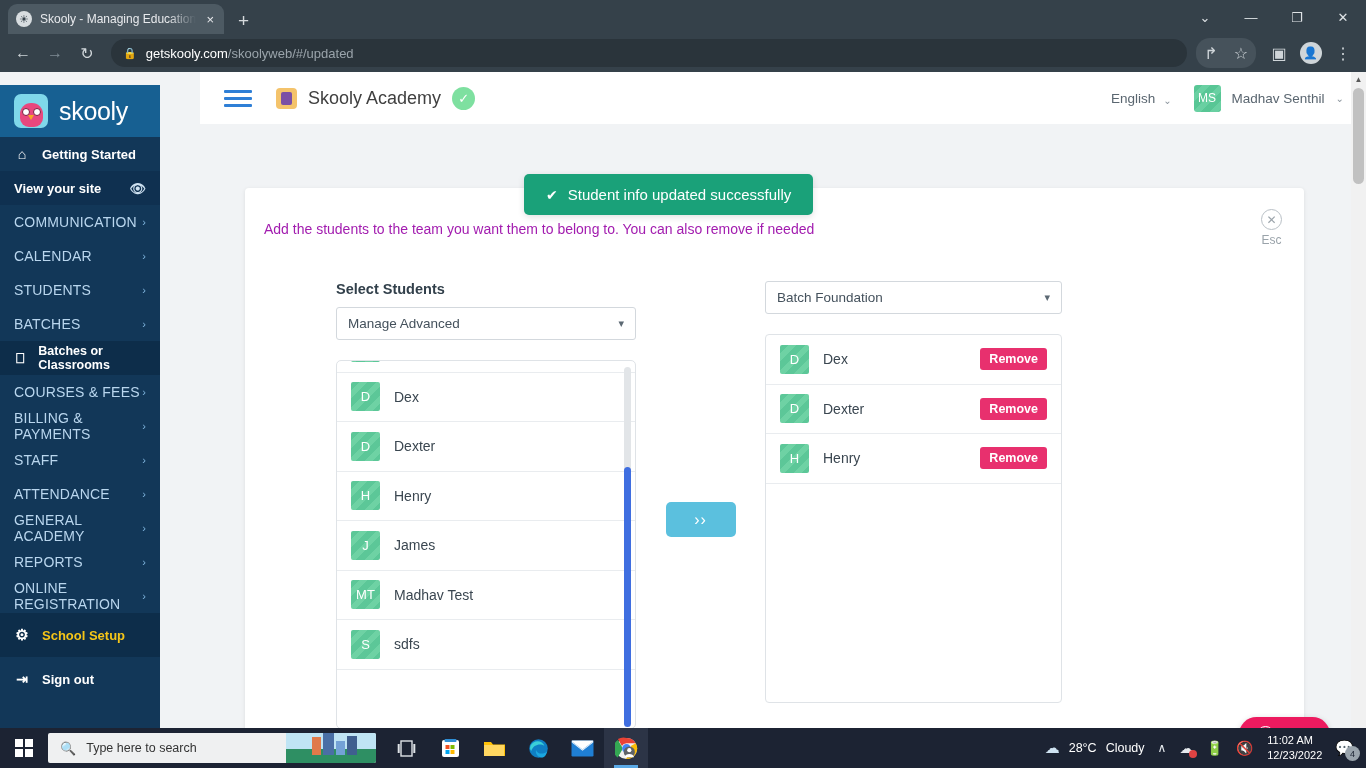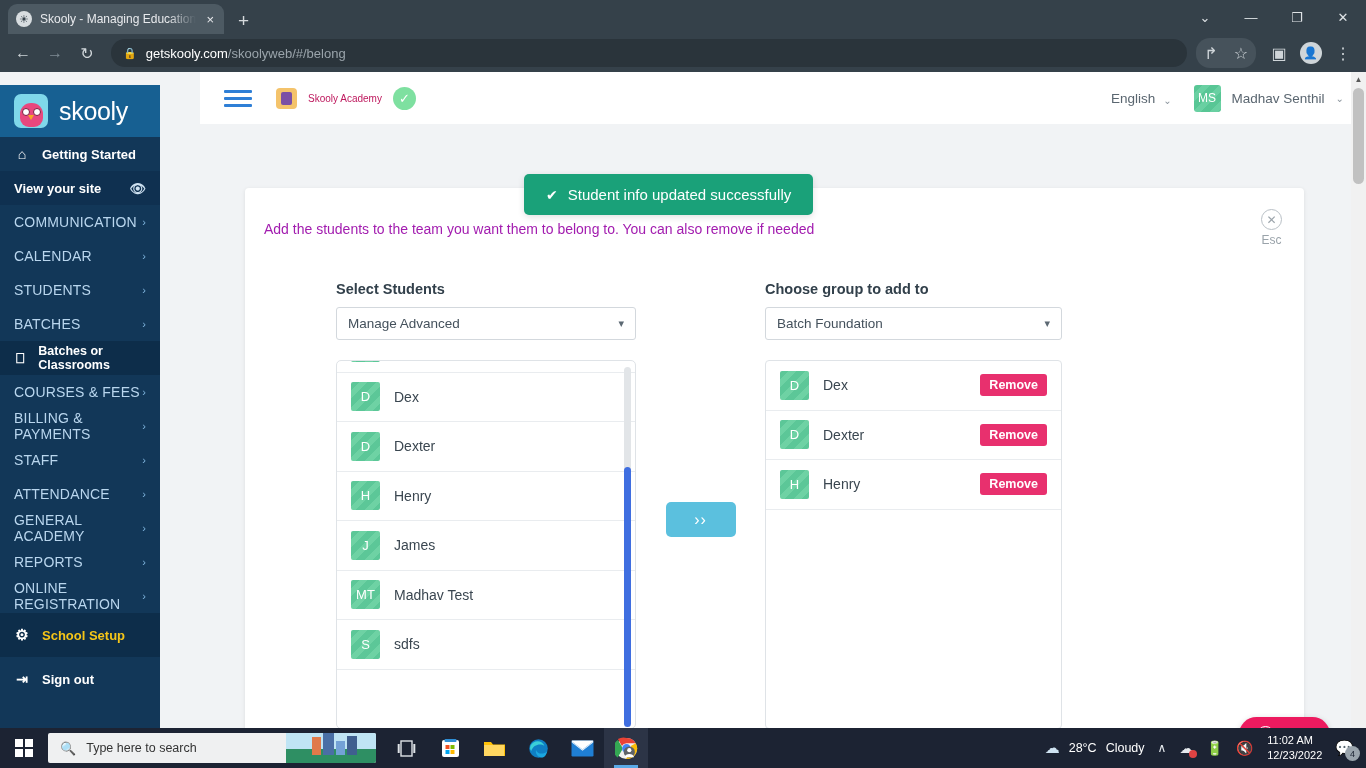--- a/index.html
+++ b/index.html
@@ -116,21 +116,21 @@
     padding: 0 22px 0 24px; gap: 0;
   }
   .hamburger { width: 28px; display: flex; flex-direction: column; gap: 4px; }
   .hamburger i { display: block; height: 3px; background: #2f7fd6; border-radius: 1px; }
   .acad { display: flex; align-items: center; gap: 11px; margin-left: 24px; }
   .acad-ic {
     width: 21px; height: 21px; border-radius: 4px; background: #f4c36b; position: relative;
     display: flex; align-items: center; justify-content: center;
   }
   .acad-ic b { display: block; width: 11px; height: 13px; background: #7b4fa5; border-radius: 2px; }
-  .acad-name { font-size: 10px; color: #be185d; }
+  .acad-name { font-size: 18px; color: #404040; }
   .check-badge {
     width: 23px; height: 23px; border-radius: 50%; background: #7ee0a0;
     display: flex; align-items: center; justify-content: center; color: #fff; font-size: 13px;
   }
   .appbar-right { margin-left: auto; display: flex; align-items: center; gap: 22px; }
   .lang { display: flex; align-items: flex-end; gap: 8px; font-size: 13.5px; color: #5a6670; }
   .chev-sm { font-size: 10px; color: #8b959d; }
   .user { display: flex; align-items: center; gap: 11px; font-size: 13.5px; color: #5a6670; }
   .avatar-sq {
     width: 27px; height: 27px; border-radius: 3px;
@@ -299,21 +299,21 @@
       <span class="win-btn">✕</span>
     </div>
   </div>
 
   <div class="toolbar">
     <span class="tb-icon">←</span>
     <span class="tb-icon dim">→</span>
     <span class="tb-icon">↻</span>
     <div class="omnibox">
       <span class="lock-icon">🔒</span>
-      <span class="url"><span>getskooly.com</span><span class="path">/skoolyweb/#/belong</span></span>
+      <span class="url"><span>getskooly.com</span><span class="path">/skoolyweb/#/updated</span></span>
     </div>
     <div class="tb-right">
       <span class="tb-pill">
         <span class="tb-icon">↱</span>
         <span class="tb-icon">☆</span>
       </span>
       <span class="tb-icon">▣</span>
       <span class="tb-icon">
           <span class="profile-dot">👤</span>
         </span>
@@ -488,21 +488,20 @@
               <div class="sb-thumb"></div>
             </div>
           </div>
         </div>
 
         <div class="col-mid">
           <div class="xfer-btn">››</div>
         </div>
 
         <div class="col-right">
-          <div class="col-label">Choose group to add to</div>
           <div class="select">
             <span>Batch Foundation</span>
             <span class="chev">▾</span>
           </div>
 
           <div class="grp-box">
             <div class="grp-row">
               <span class="av">D</span>
               <span class="row-name">Dex</span>
               <span class="remove-btn">Remove</span>

